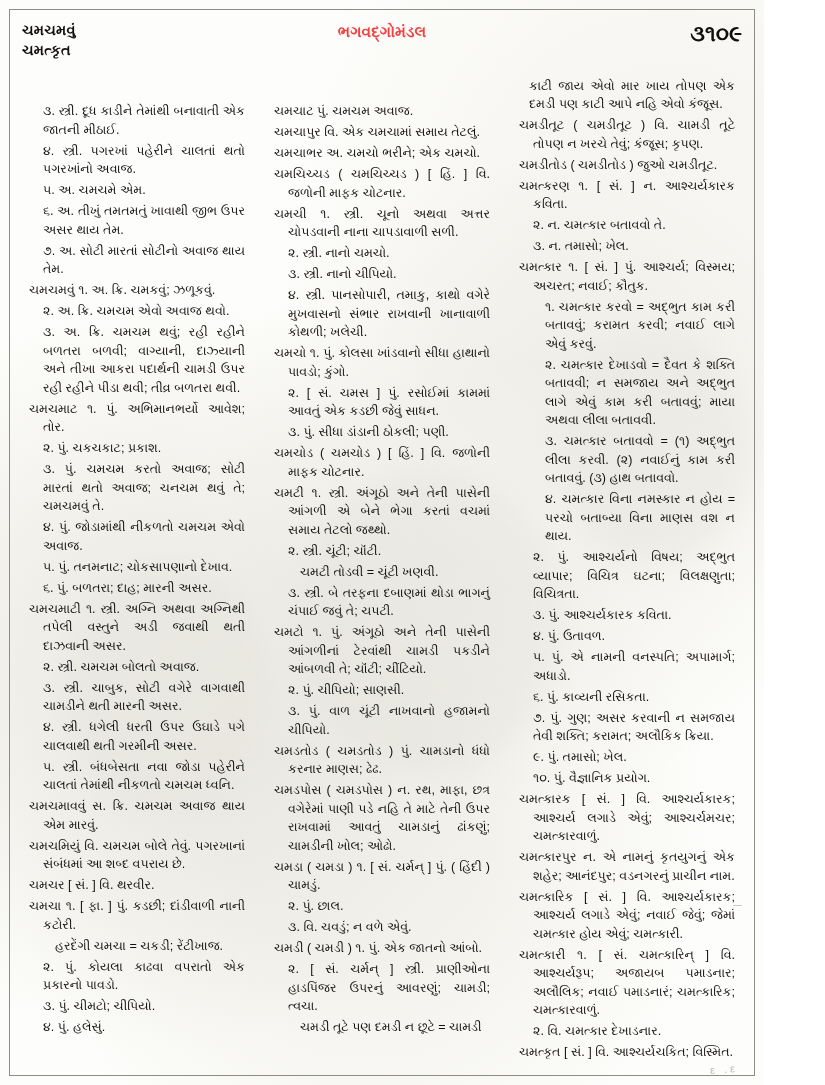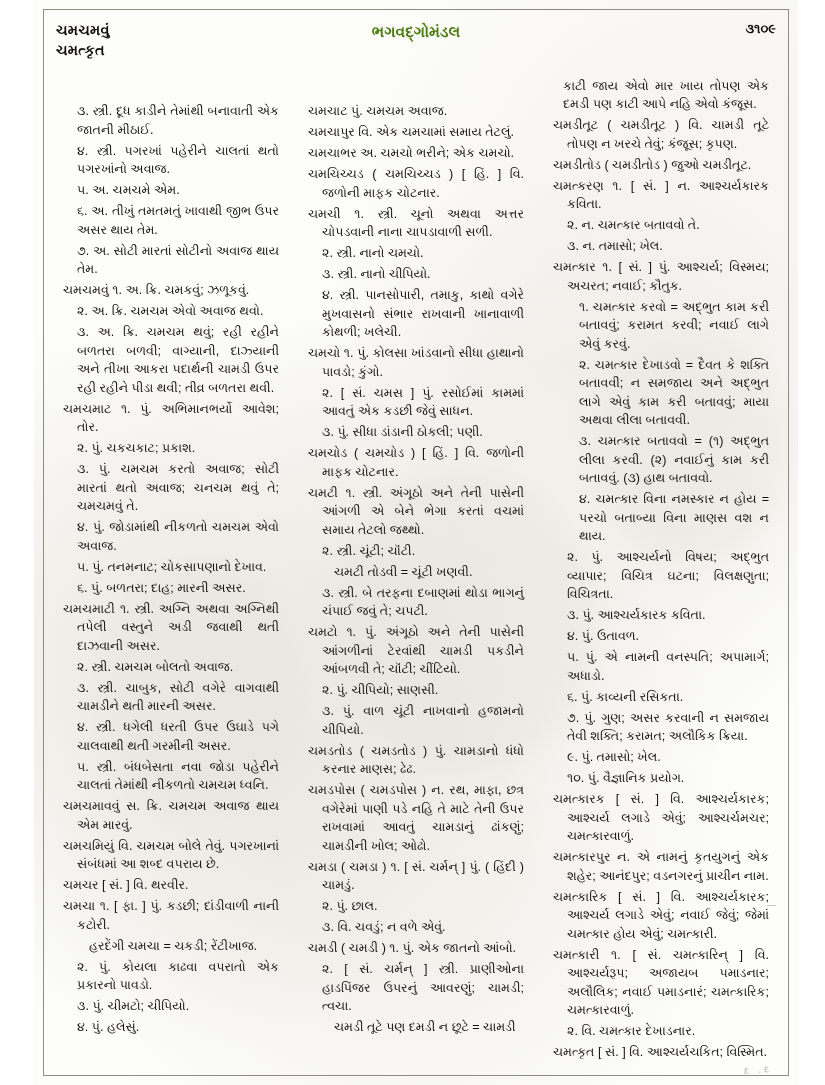--- a/index.html
+++ b/index.html
@@ -10,21 +10,20 @@
   body {
     font-family: "Liberation Sans", "DejaVu Sans", sans-serif;
   }
   #page {
     position: relative;
     width: 764px;
     height: 1085px;
     background: #fdfdfb;
     overflow: hidden;
     box-sizing: border-box;
-    margin-left: 34px;
   }
   
   #scan-tint {
     position: absolute;
     inset: 0;
     background:
       radial-gradient(circle at 22% 62%, rgba(228,226,218,0.55) 0 16%, rgba(255,255,255,0) 42%),
       radial-gradient(circle at 70% 44%, rgba(232,230,223,0.5) 0 14%, rgba(255,255,255,0) 40%),
       radial-gradient(circle at 48% 78%, rgba(230,228,220,0.45) 0 13%, rgba(255,255,255,0) 38%),
       radial-gradient(circle at 88% 20%, rgba(236,234,228,0.4) 0 12%, rgba(255,255,255,0) 36%);
@@ -77,27 +76,27 @@
   }
   .guide-word {
     font-size: 14.5px;
     font-weight: bold;
     color: #12100e;
     letter-spacing: .2px;
   }
   #head-title {
     font-size: 15.5px;
     font-weight: bold;
-    color: #4d7c0f;
+    color: #ef4444;
     padding-top: 3px;
     text-align: center;
     flex: 1;
   }
   #page-number {
-    font-size: 13px;
+    font-size: 22px;
     font-weight: bold;
     color: #12100e;
     width: 210px;
     text-align: right;
     padding-top: 1px;
   }
 
   
   #columns {
     display: flex;

